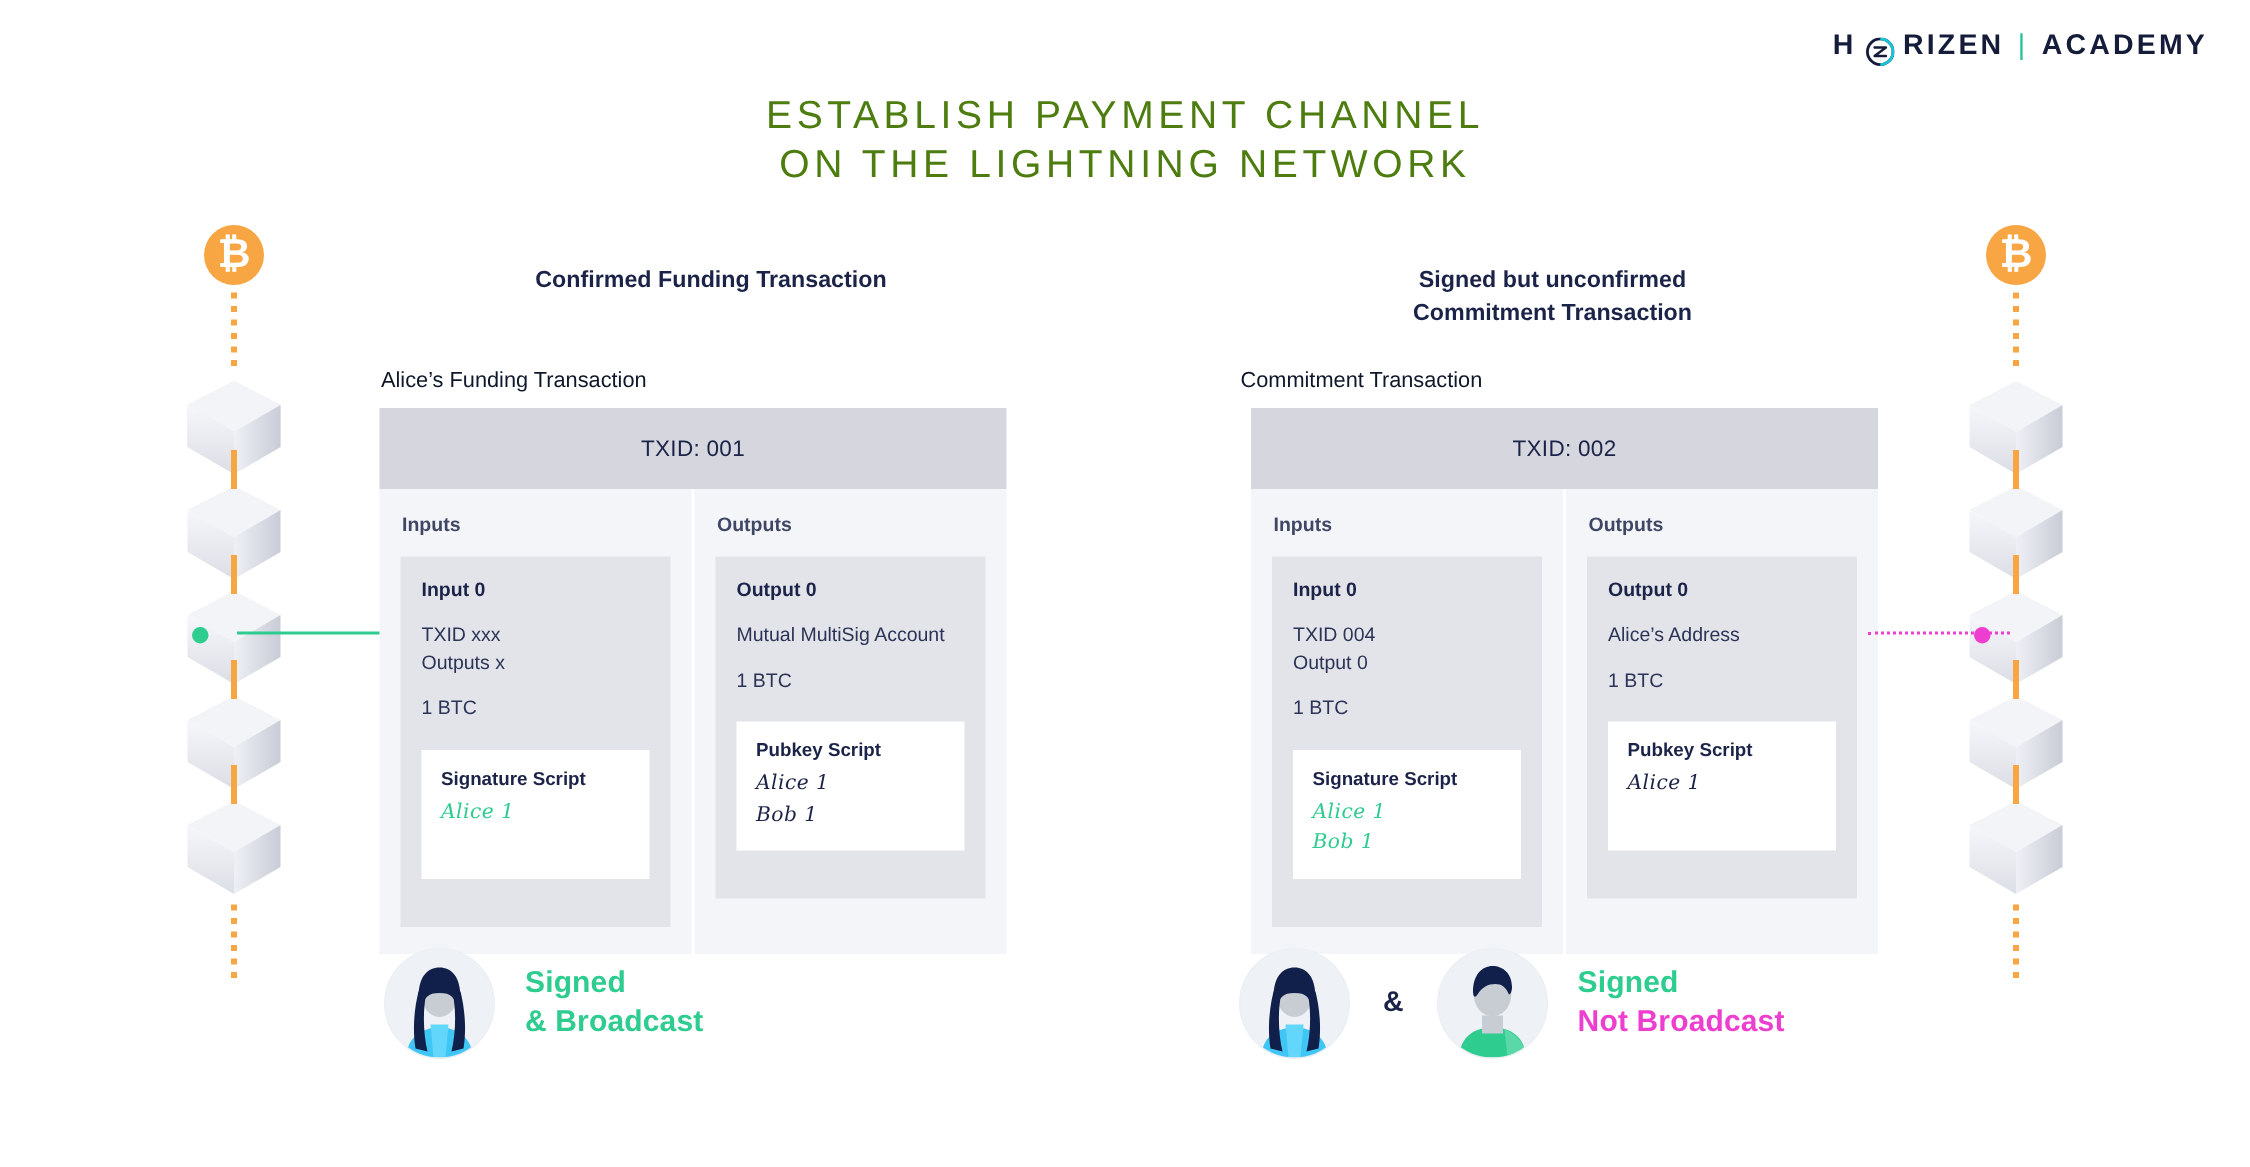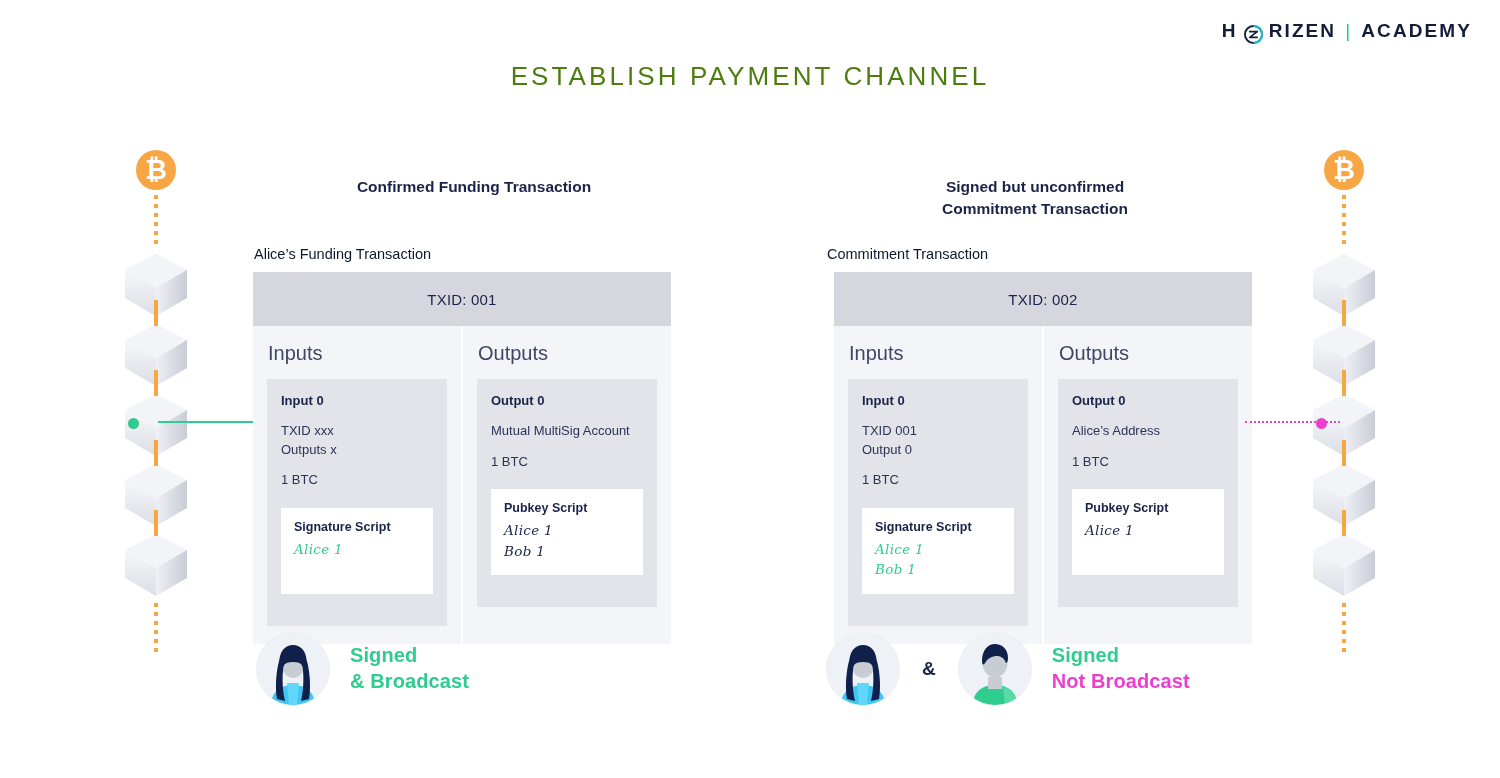--- a/index.html
+++ b/index.html
@@ -32,21 +32,21 @@
   #cap-right{left:827px;top:246px;}
 
   
   .txcard{width:418px;}
   #tx-left{left:253px;top:272px;}
   #tx-right{left:834px;top:272px;}
   .txhead{background:#d6d7de;height:54px;display:flex;align-items:center;justify-content:center;
           font-size:15px;color:#1b2348;letter-spacing:.2px;}
   .txbody{display:flex;gap:2px;background:#ffffff;}
   .txcol{background:#f4f5f9;flex:1;padding:16px 14px 18px 14px;box-sizing:border-box;min-height:300px;}
-  .txcol-title{font-size:20px;color:#3f4764;margin:0 0 14px 1px;font-weight:400;}
+  .txcol-title{font-size:13px;color:#3f4764;margin:0 0 14px 1px;font-weight:700;}
   .iocard{background:#e3e4e9;padding:14px 14px 32px 14px;box-sizing:border-box;}
   .io-title{font-size:13px;font-weight:700;color:#1b2348;margin-bottom:14px;}
   .io-line{font-size:13px;color:#2b3356;line-height:1.44;}
   .io-gap{height:12px;}
   .scriptbox{background:#ffffff;margin-top:18px;padding:12px 13px 14px 13px;box-sizing:border-box;}
   .script-title{font-size:12.5px;font-weight:700;color:#1b2348;margin-bottom:5px;}
   .sig{font-family:"DejaVu Serif","Liberation Serif",serif;font-style:italic;
        font-size:13.5px;line-height:1.5;letter-spacing:.3px;}
   .sig.green{color:#2ecc8f;}
   .sig.dark{color:#1b2348;}
@@ -98,20 +98,21 @@
       <path d="M12 14 L28 14 L12 26 L28 26" fill="none" stroke="#141c3a" stroke-width="3.4" stroke-linecap="round" stroke-linejoin="round"></path>
     </svg>
   </span>
   <span>RIZEN</span>
   <span class="bsep">|</span>
   <span>ACADEMY</span>
 </div>
 
 <div class="abs" id="title">
   <div>ESTABLISH PAYMENT CHANNEL</div>
+  <div>ON THE LIGHTNING NETWORK</div>
 </div>
 
 <div class="abs colhead" id="head-left">Confirmed Funding Transaction</div>
 <div class="abs colhead" id="head-right">
   <div>Signed but unconfirmed</div>
   <div>Commitment Transaction</div>
 </div>
 
 <div class="abs txcaption" id="cap-left">Alice’s Funding Transaction</div>
 <div class="abs txcaption" id="cap-right">Commitment Transaction</div>
@@ -155,21 +156,21 @@
 </div>
 
 <div class="abs txcard" id="tx-right">
   <div class="txhead">TXID: 002</div>
   <div class="txbody">
 
     <div class="txcol">
       <div class="txcol-title">Inputs</div>
       <div class="iocard">
         <div class="io-title">Input 0</div>
-        <div class="io-line">TXID 001</div>
+        <div class="io-line">TXID 004</div>
         <div class="io-line">Output 0</div>
         <div class="io-gap"></div>
         <div class="io-line">1 BTC</div>
         <div class="scriptbox">
           <div class="script-title">Signature Script</div>
           <div class="sig green">Alice 1</div>
           <div class="sig green">Bob 1</div>
         </div>
       </div>
     </div>

